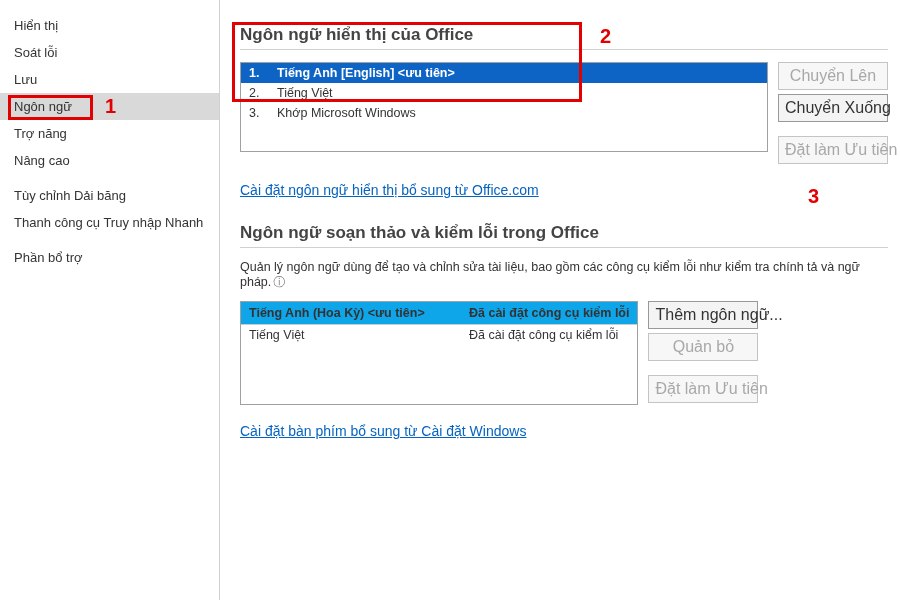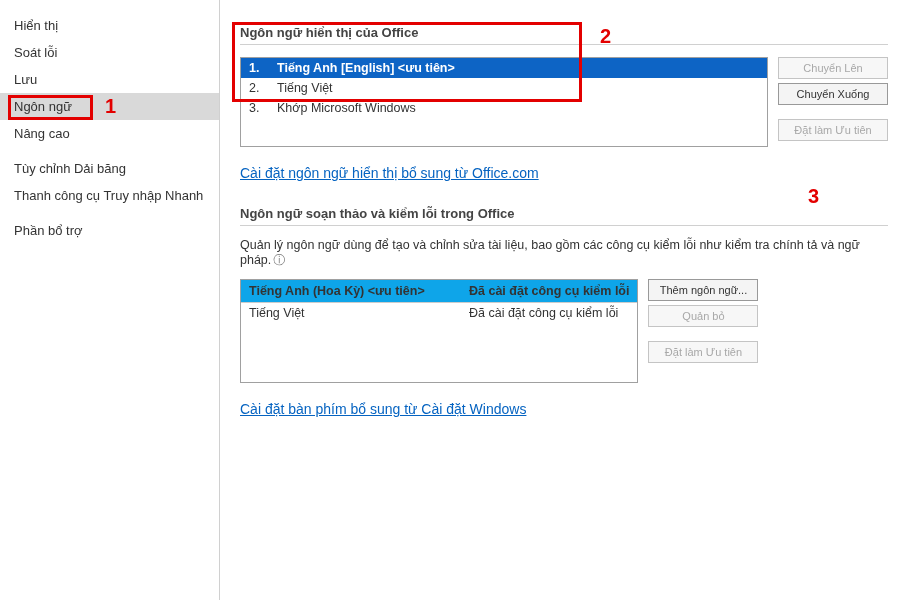--- a/index.html
+++ b/index.html
@@ -38,21 +38,21 @@
     flex: 1;
     padding: 0 12px 0 20px;
     position: relative;
     overflow: hidden;
   }
   .section {
     margin-bottom: 20px;
   }
   .section-title {
     font-weight: 600;
-    font-size: 13px;
+    font-size: 17px;
     color: #444;
     border-bottom: 1px solid #d0d0d0;
     padding-bottom: 4px;
     margin-top: 25px;
     margin-bottom: 12px;
   }
   .section-desc {
     font-size: 12.5px;
     color: #333;
     margin-bottom: 10px;
@@ -89,21 +89,21 @@
   .button-col {
     display: flex;
     flex-direction: column;
     gap: 4px;
     width: 110px;
   }
   .btn {
     border: 1px solid #999;
     background: #f4f4f4;
     padding: 4px 6px;
-    font-size: 11px;
+    font-size: 16px;
     text-align: center;
     cursor: pointer;
     white-space: nowrap;
   }
   .btn.disabled {
     color: #a8a8a8;
     border-color: #c4c4c4;
     background: #f7f7f7;
     cursor: default;
   }
@@ -145,20 +145,21 @@
 </style>
 </head>
 <body>
 
 <div class="container">
   <div class="sidebar">
     <div class="sidebar-item">Hiển thị</div>
     <div class="sidebar-item">Soát lỗi</div>
     <div class="sidebar-item">Lưu</div>
     <div class="sidebar-item selected">Ngôn ngữ</div>
+    <div class="sidebar-item">Trợ năng</div>
     <div class="sidebar-item">Nâng cao</div>
     <div style="height:8px;"></div>
     <div class="sidebar-item">Tùy chỉnh Dải băng</div>
     <div class="sidebar-item">Thanh công cụ Truy nhập Nhanh</div>
     <div style="height:8px;"></div>
     <div class="sidebar-item">Phần bổ trợ</div>
   </div>
 
   <div class="main">
 

